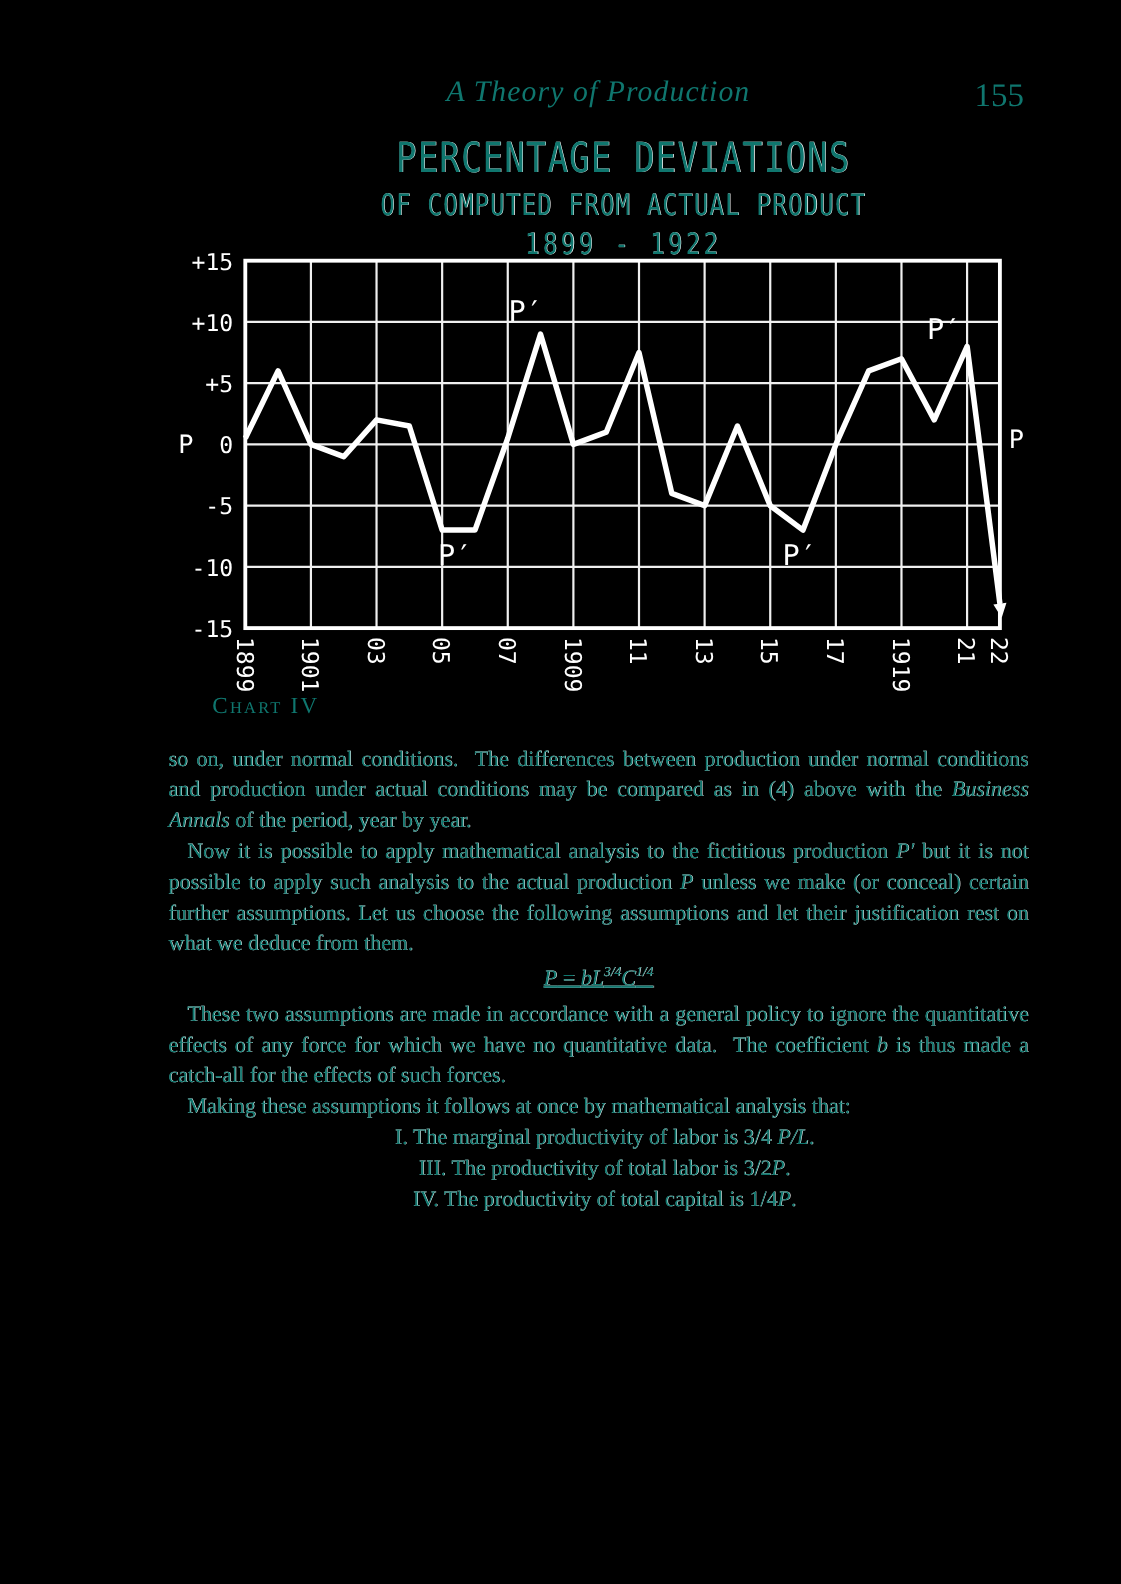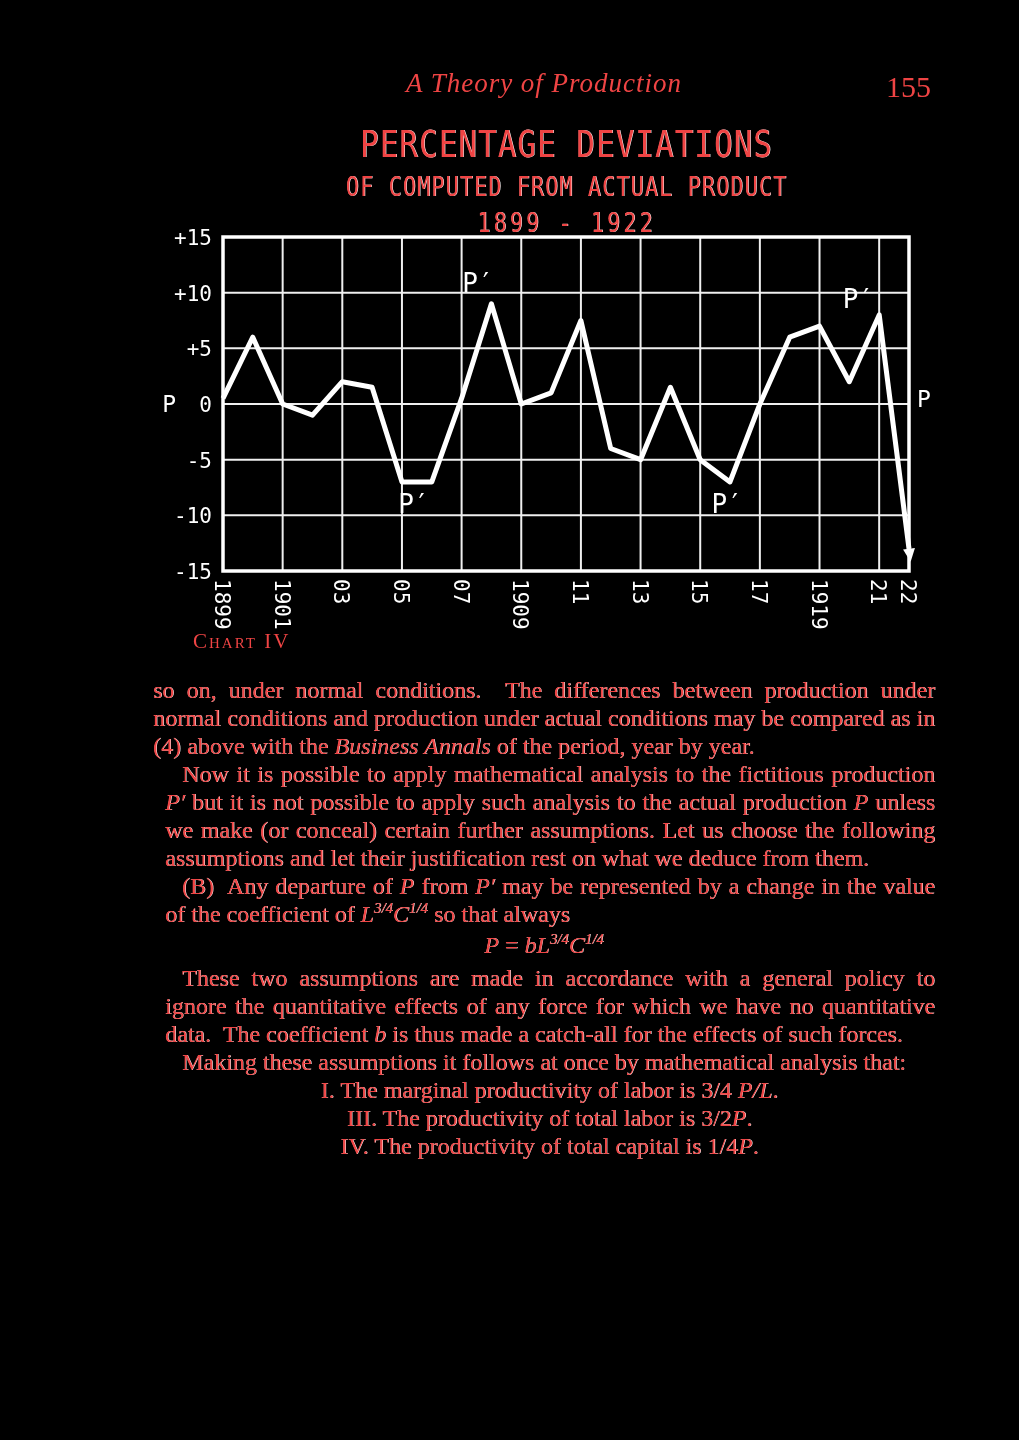--- a/index.html
+++ b/index.html
@@ -1,37 +1,37 @@
 <!DOCTYPE html>
 <html><head>
 <meta charset="utf-8">
 <style>
   html,body{margin:0;padding:0;background:#000;}
   .page{position:relative;width:1019px;height:1440px;background:#000;overflow:hidden;
-        color:#ef4444;font-family:"Liberation Serif",serif;}
+        color:#0f766e;font-family:"Liberation Serif",serif;}
   .txt{position:absolute;}
   .head-title{left:153px;top:68px;width:782px;text-align:center;
               font-style:italic;font-size:27px;letter-spacing:1px;}
   .page-number{left:886px;top:70px;font-size:30px;}
   .chart-title{left:223px;top:122px;width:687px;text-align:center;
                font-family:"DejaVu Sans Mono",monospace;
                transform:scale(1,1.22);transform-origin:50% 0;
                text-shadow:0.5px 0 0 #fff;}
   .ct1{font-size:31px;letter-spacing:1px;line-height:36px;}
   .ct2{font-size:22px;letter-spacing:1px;line-height:26px;margin-top:5px;}
   .ct3{font-size:22px;letter-spacing:3px;line-height:26px;margin-top:3px;}
   .chart-caption{left:193px;top:629px;width:687px;text-align:left;
                  font-size:21px;font-variant:small-caps;letter-spacing:2px;}
   #chart-svg{position:absolute;left:0;top:0;}
   #chart-svg text{fill:#fff;}
-  .body-text{left:153px;top:676px;width:782px;font-size:24px;line-height:28px;
+  .body-text{left:153px;top:676px;width:782px;font-size:20px;line-height:28px;
              text-align:justify;text-shadow:0.4px 0 0 #fff;}
   .body-text p{margin:0;}
-  .body-text p.indent{text-indent:17px;margin-left:12px;}
-  .body-text p.equation{text-align:center;text-indent:0;margin:3px 0 5px 0;}
+  .body-text p.indent{text-indent:17px;}
+  .body-text p.equation{text-align:center;text-indent:0;margin:3px 0 5px 0;text-decoration:underline;}
   .body-text p.list-item{margin-left:11px;text-align:center;}
   .body-text sup{font-size:0.62em;line-height:0;}
   .it{font-style:italic;}
 </style>
 </head>
 <body>
 
 <div class="page">
 
   <div class="txt head-title">A Theory of Production</div>
@@ -101,21 +101,20 @@
         <text x="727.0608695652202" y="513.2" text-anchor="middle" font-size="26" font-family="&quot;DejaVu Sans Mono&quot;, monospace">P′</text>
         <text x="858.2956521739117" y="308.34666666666664" text-anchor="middle" font-size="26" font-family="&quot;DejaVu Sans Mono&quot;, monospace">P′</text>
       </g>
   </svg>
 
   <div class="txt chart-caption">Chart IV</div>
 
   <div class="txt body-text" id="body-text">
       <p class="para"><span>so on, under normal conditions.&nbsp; The differences between production under normal conditions and production under actual conditions may be compared as in (4) above with the </span><span class="it">Business Annals</span><span> of the period, year by year.</span></p>
       <p class="para indent"><span>Now it is possible to apply mathematical analysis to the fictitious production </span><span class="it">P′</span><span> but it is not possible to apply such analysis to the actual production </span><span class="it">P</span><span> unless we make (or conceal) certain further assumptions. Let us choose the following assumptions and let their justification rest on what we deduce from them.</span></p>
-      <p class="para indent"><span>(B)&nbsp; Any departure of </span><span class="it">P</span><span> from </span><span class="it">P′</span><span> may be represented by a change in the value of the coefficient of </span><span class="it">L</span><sup class="it">3/4</sup><span class="it">C</span><sup class="it">1/4</sup><span> so that always</span></p>
       <p class="equation"><span class="it">P</span><span> = </span><span class="it">bL</span><sup class="it">3/4</sup><span class="it">C</span><sup class="it">1/4</sup></p>
       <p class="para indent"><span>These two assumptions are made in accordance with a general policy to ignore the quantitative effects of any force for which we have no quantitative data.&nbsp; The coefficient </span><span class="it">b</span><span> is thus made a catch-all for the effects of such forces.</span></p>
       <p class="para indent"><span>Making these assumptions it follows at once by mathematical analysis that:</span></p>
       <p class="list-item"><span>I. The marginal productivity of labor is 3/4 </span><span class="it">P/L</span><span>.</span></p>
       <p class="list-item"><span>III. The productivity of total labor is 3/2</span><span class="it">P</span><span>.</span></p>
       <p class="list-item"><span>IV. The productivity of total capital is 1/4</span><span class="it">P</span><span>.</span></p>
     </div>
 
 </div>
 

